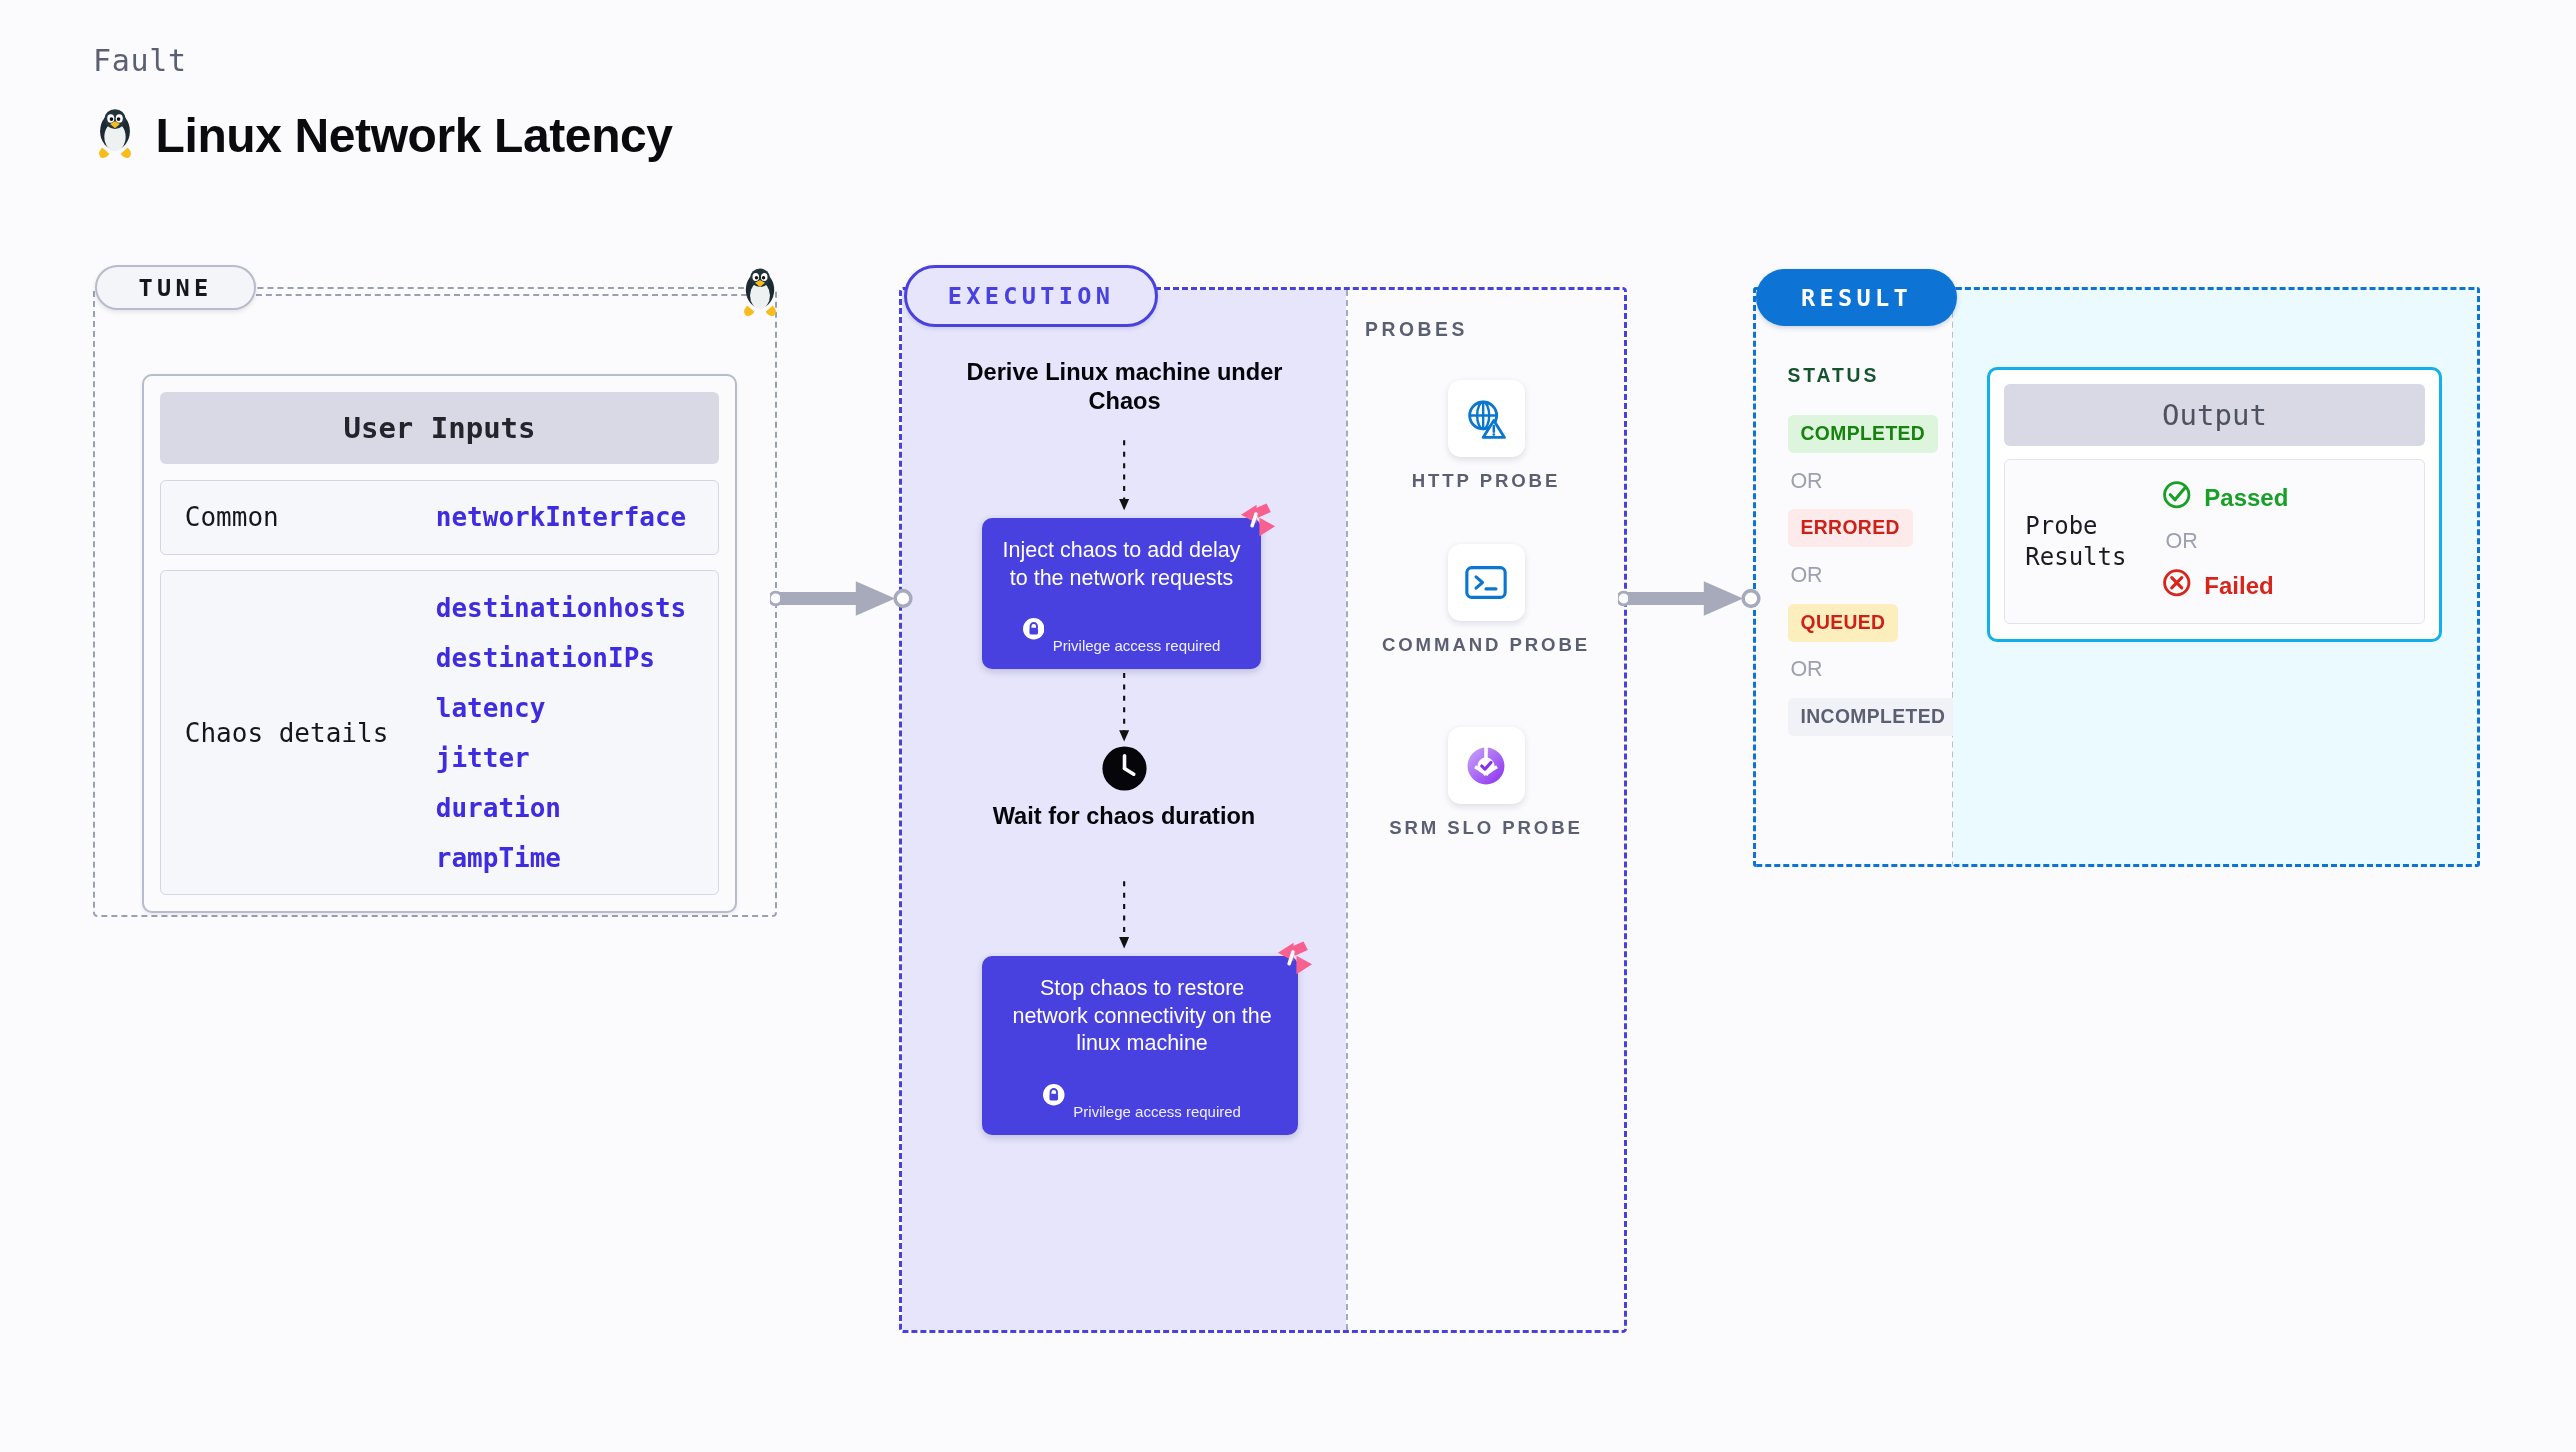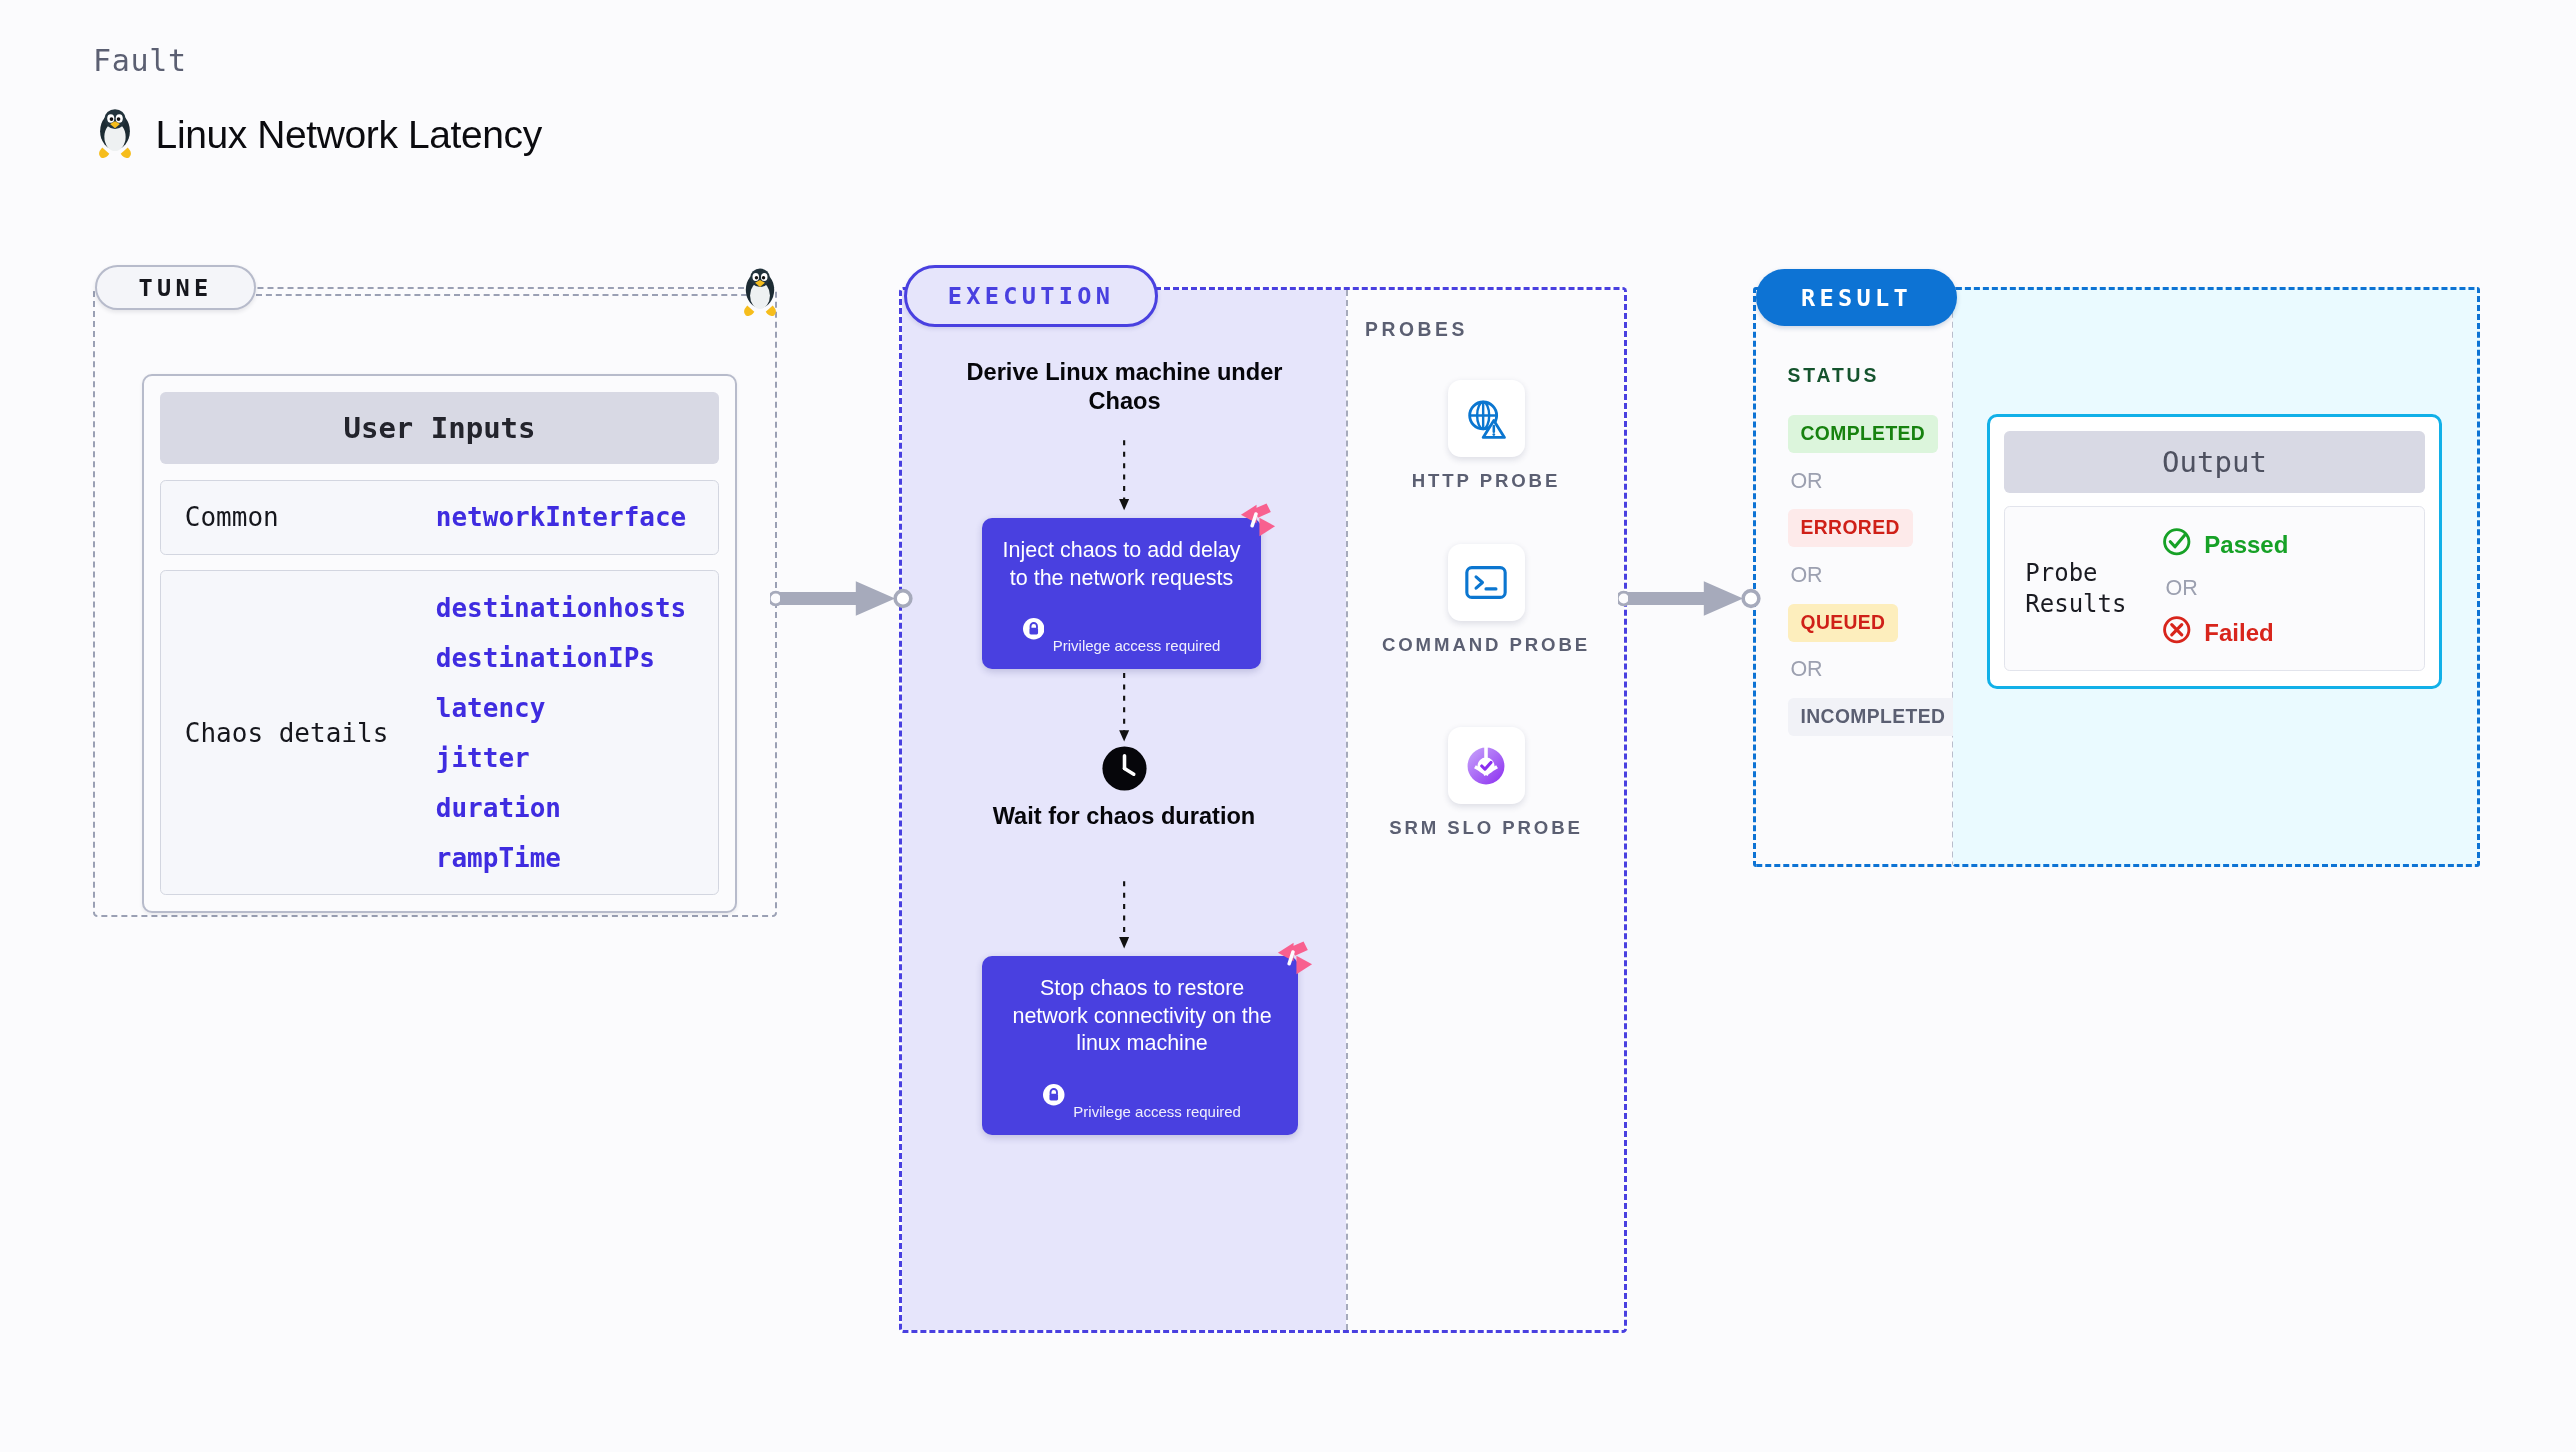--- a/index.html
+++ b/index.html
@@ -10,21 +10,21 @@
     overflow: hidden;
   }
 
   
   #header { position: absolute; left: 93px; top: 43px; }
   #fault-label {
     font-family: "DejaVu Sans Mono", monospace;
     font-size: 30px; color: #5b5f72; letter-spacing: 0.7px;
   }
   #title-row { display: flex; align-items: center; gap: 18.6px; margin-top: 29px; }
-  #title-text { font-size: 39px; font-weight: 400; color: #0b0b0f; letter-spacing: -0.4px; }
+  #title-text { font-size: 48px; font-weight: 700; color: #0b0b0f; letter-spacing: -0.4px; }
 
   
   .panel-badge {
     position: absolute; z-index: 7;
     display: flex; align-items: center; justify-content: center;
     border-radius: 716px; font-family: "DejaVu Sans Mono", monospace;
     font-weight: 700; letter-spacing: 4.3px;
   }
 
   
@@ -146,21 +146,21 @@
   .status-badge {
     display: inline-block; border-radius: 5.7px;
     padding: 7.9px 13px; font-size: 19.3px; font-weight: 700; letter-spacing: 0.4px;
   }
   .or-text { font-size: 21.5px; color: #9ca0b0; margin: 15.8px 0 15.8px 2.9px; }
 
   #output-card {
     position: absolute; left: 34px; top: 77px;
     width: 455px;
     border: 3.6px solid #11b0e8; border-radius: 10px;
-    background: #fff; padding: 14.3px; margin-top: 47px;
+    background: #fff; padding: 14.3px;
   }
   #output-head {
     background: #d8d9e4; border-radius: 5.7px; height: 62px;
     display: flex; align-items: center; justify-content: center;
     font-family: "DejaVu Sans Mono", monospace; font-size: 29px; color: #4e5160;
   }
   .out-row {
     margin-top: 13px; border: 1.4px solid #e2e4ec; border-radius: 5.7px;
     background: #fbfbfd; display: flex; align-items: center; padding: 18.6px 20px;
   }

